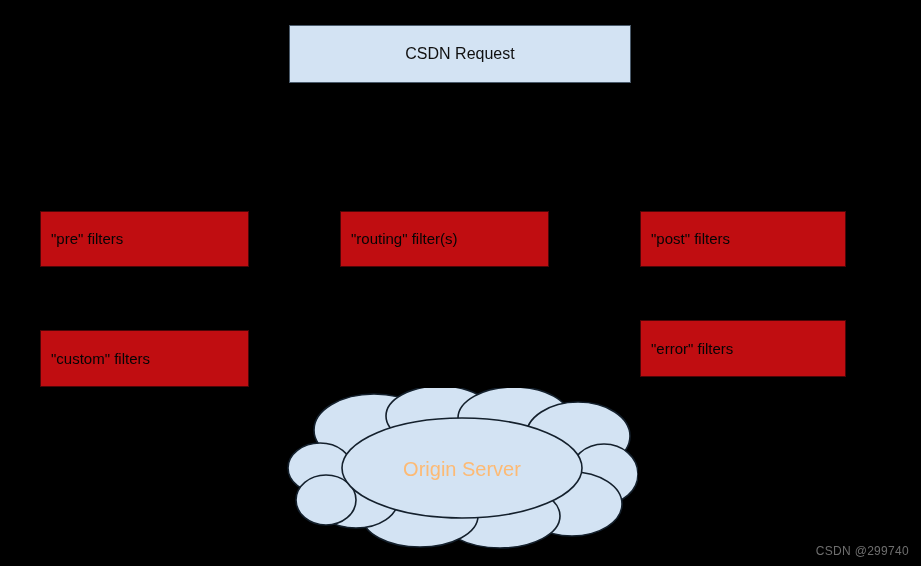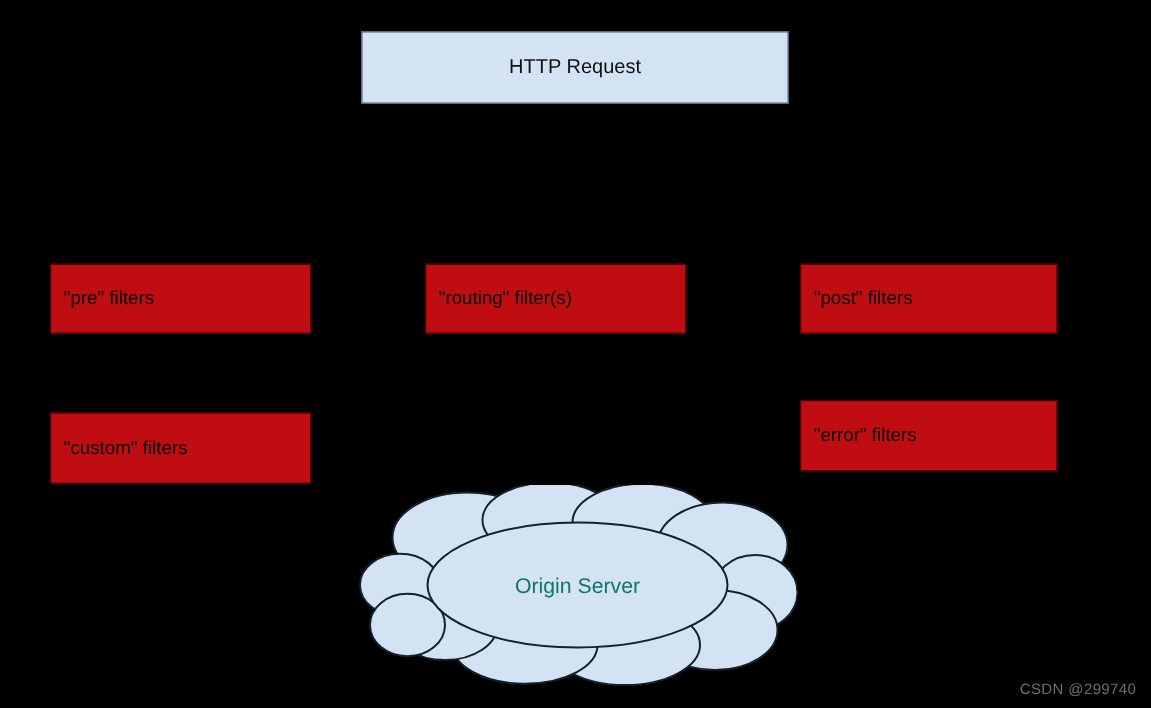--- a/index.html
+++ b/index.html
@@ -75,22 +75,22 @@
   .cloud-wrap svg { display: block; }
   .cloud-label {
     position: absolute;
     left: 0;
     top: 0;
     width: 352px;
     height: 162px;
     display: flex;
     align-items: center;
     justify-content: center;
-    font-size: 17px;
-    color: #0f766e;
+    font-size: 20px;
+    color: #fdba74;
     white-space: nowrap;
   }
 
   
   .watermark {
     position: absolute;
     right: 12px;
     bottom: 8px;
     font-size: 12px;
     color: #6e6e6e;
@@ -110,21 +110,21 @@
       <path d="M 520 83 L 520 147 L 743 147 L 743 211"></path>
       <path d="M 144 267 L 144 330"></path>
       <path d="M 743 267 L 743 320"></path>
       <path d="M 444 267 L 444 410"></path>
       <path d="M 249 358 L 320 358 L 320 440"></path>
       <path d="M 846 348 L 880 348 L 880 470 L 620 470"></path>
     </g>
   </svg>
 
   <div class="node blue" style="left:289px; top:25px; width:342px; height:58px;">
-    <span class="label">HTTP Request</span>
+    <span class="label">CSDN Request</span>
   </div>
 
   <div class="node red" style="left:40px; top:211px; width:209px; height:56px;">
     <span class="label">"pre" filters</span>
   </div>
 
   <div class="node red" style="left:340px; top:211px; width:209px; height:56px;">
     <span class="label">"routing" filter(s)</span>
   </div>
 

